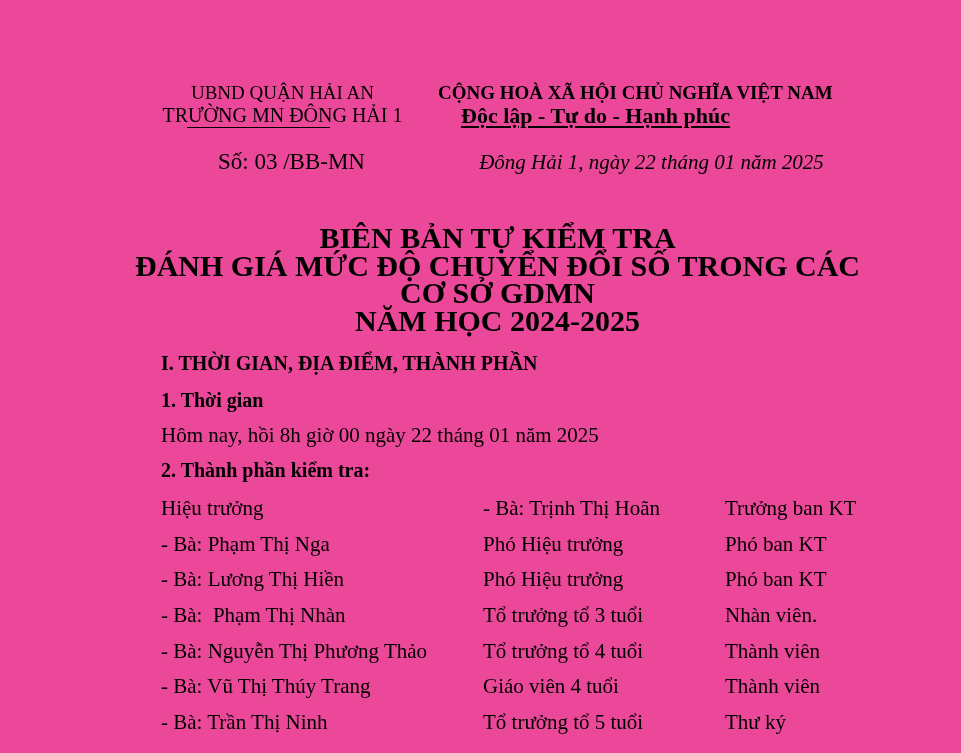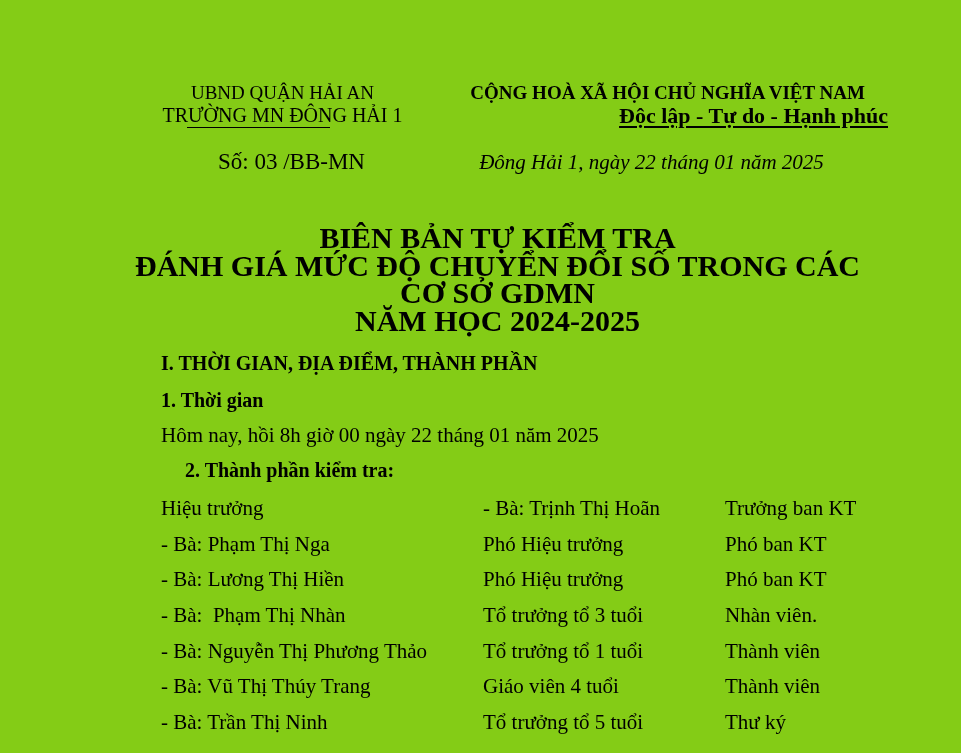--- a/index.html
+++ b/index.html
@@ -4,21 +4,21 @@
 <style>
   html, body {
     margin: 0;
     padding: 0;
     background: #ffffff;
   }
   .doc {
     position: relative;
     width: 961px;
     height: 753px;
-    background: #84cc16;
+    background: #ec4899;
     color: #000000;
     font-family: "Liberation Serif", "DejaVu Serif", serif;
     overflow: hidden;
   }
 
   
   .header-left {
     position: absolute;
     left: 140px; top: 82px; width: 285px;
     text-align: center;
@@ -38,21 +38,21 @@
     padding-left: 18px;
     box-sizing: border-box;
     text-align: center;
     font-size: 23px;
   }
 
   
   .header-right {
     position: absolute;
     left: 438px; top: 82px; width: 427px;
-    text-align: right;
+    text-align: left;
     line-height: 22px;
   }
   .national-title { font-size: 19px; font-weight: bold; }
   .national-motto {
     position: relative;
     left: 23px;
     font-size: 22px;
     font-weight: bold;
     text-decoration: underline;
     text-decoration-thickness: 1.5px;
@@ -81,21 +81,21 @@
   .line {
     position: absolute;
     left: 161px;
     font-size: 21px;
     white-space: pre;
   }
   .heading { font-weight: bold; font-size: 20px; }
   .s1   { top: 352px; }
   .sub1 { top: 389px; }
   .time { top: 423px; }
-  .sub2 { top: 459px; margin-left: 24px; }
+  .sub2 { top: 459px; }
 
   
   .members {
     position: absolute;
     left: 161px; top: 496px;
     width: 740px;
   }
   .member-row {
     display: grid;
     grid-template-columns: 322px 242px auto;
@@ -150,21 +150,21 @@
       <div>Phó Hiệu trưởng</div>
       <div>Phó ban KT</div>
     </div>
     <div class="member-row">
       <div>- Bà:  Phạm Thị Nhàn</div>
       <div>Tổ trưởng tổ 3 tuổi</div>
       <div>Nhàn viên.</div>
     </div>
     <div class="member-row">
       <div>- Bà: Nguyễn Thị Phương Thảo</div>
-      <div>Tổ trưởng tổ 1 tuổi</div>
+      <div>Tổ trưởng tổ 4 tuổi</div>
       <div>Thành viên</div>
     </div>
     <div class="member-row">
       <div>- Bà: Vũ Thị Thúy Trang</div>
       <div>Giáo viên 4 tuổi</div>
       <div>Thành viên</div>
     </div>
     <div class="member-row">
       <div>- Bà: Trần Thị Ninh</div>
       <div>Tổ trưởng tổ 5 tuổi</div>

